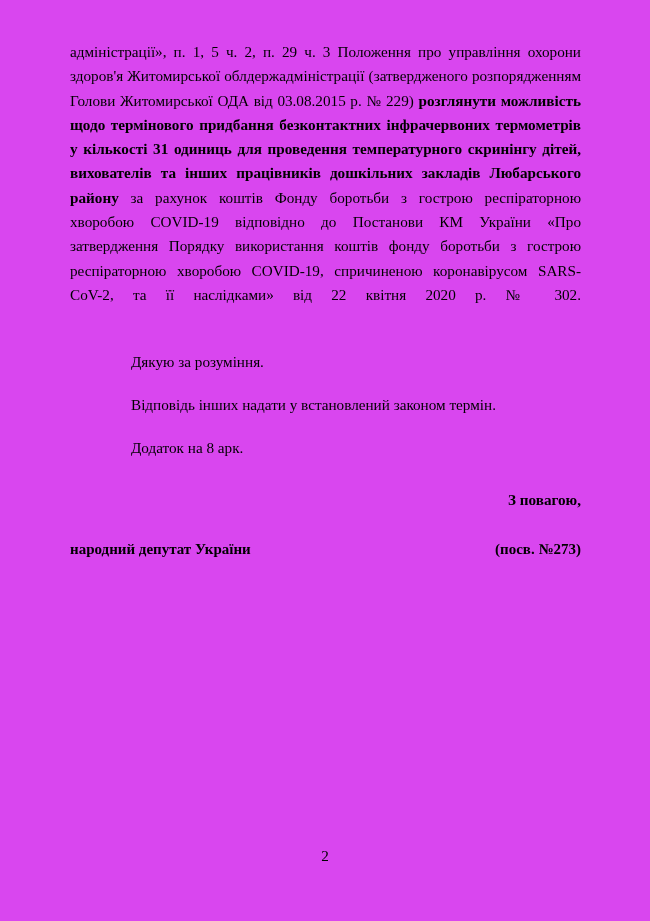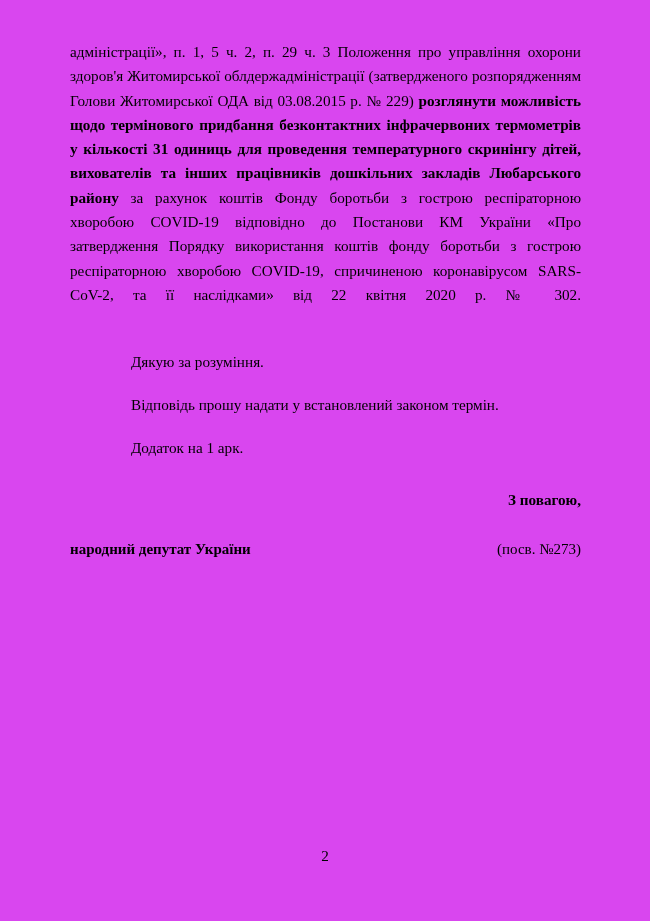--- a/index.html
+++ b/index.html
@@ -102,21 +102,21 @@
     text-align: right;
     white-space: nowrap;
   }
 
   .signature-name {
     font-weight: bold;
     display: block;
   }
 
   .signature-badge {
-    font-weight: normal;
+    font-weight: bold;
     display: block;
   }
 
   
   .page-number {
     position: absolute;
     left: 0;
     right: 0;
     top: 846px;
     text-align: center;
@@ -128,22 +128,22 @@
 <body>
 
 <div class="page">
 
   <div class="content">
 
     <p class="body-paragraph"><span>адміністрації», п. 1, 5 ч. 2, п. 29 ч. 3 Положення про управління охорони здоров'я Житомирської облдержадміністрації (затвердженого розпорядженням Голови Житомирської ОДА від 03.08.2015 р. № 229) </span><span class="bold">розглянути можливість щодо термінового придбання безконтактних інфрачервоних термометрів у кількості 31 одиниць для проведення температурного скринінгу дітей, вихователів та інших працівників дошкільних закладів Любарського району</span><span> за рахунок коштів Фонду боротьби з гострою респіраторною хворобою COVID-19 відповідно до Постанови КМ України «Про затвердження Порядку використання коштів фонду боротьби з гострою респіраторною хворобою COVID-19, спричиненою коронавірусом SARS-CoV-2, та її наслідками» від 22 квітня 2020 р. № 302.</span></p>
 
     <div class="indented-block">
       <p class="indented-line">Дякую за розуміння.</p>
-      <p class="indented-line">Відповідь прошу надати у встановлений законом термін.</p>
-      <p class="indented-line">Додаток на 1 арк.</p>
+      <p class="indented-line">Відповідь інших надати у встановлений законом термін.</p>
+      <p class="indented-line">Додаток на 8 арк.</p>
     </div>
 
     <div class="signature-block">
       <p class="regards-line">З повагою,</p>
 
       <div class="signature-row">
         <span class="signature-title">народний депутат України</span>
         <span class="signature-name-col">
           <span class="signature-badge">(посв. №273)</span>
         </span>

